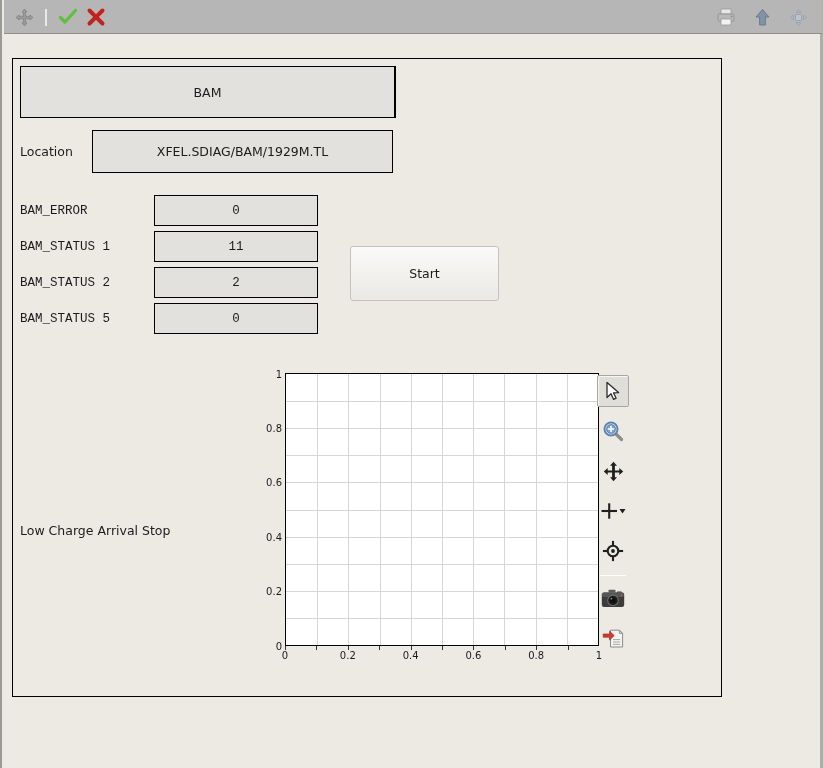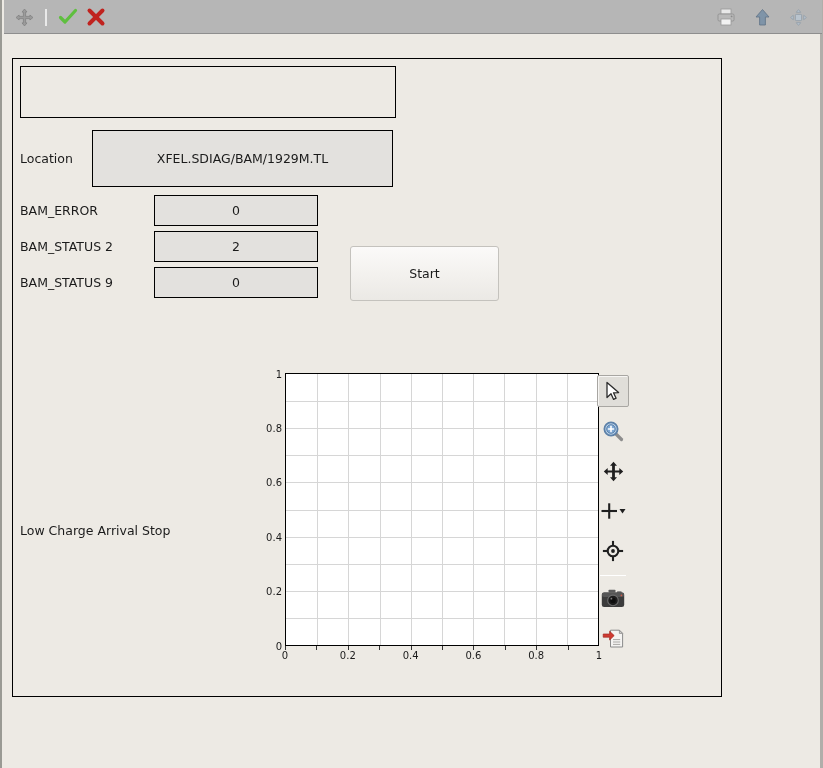--- a/index.html
+++ b/index.html
@@ -109,21 +109,21 @@
     font-size: 12.5px;
     color: #0b0b0b;
   }
 
   
   #location-row {
     position: absolute;
     left: 7px;
     top: 71px;
     width: 376px;
-    height: 57px;
+    height: 43px;
     display: flex;
     align-items: center;
   }
   #location-label {
     width: 72px;
     font-size: 12.5px;
     color: #1b1b1b;
   }
   #location-value-box {
     width: 301px;
@@ -143,20 +143,21 @@
     position: absolute;
     left: 7px;
     top: 134px;
     width: 298px;
   }
   .status-row {
     display: flex;
     align-items: center;
     height: 35px;
     margin-bottom: 1px;
+    font-family: Liberation Mono, monospace;
   }
   .status-label {
     width: 134px;
     font-size: 12.5px;
     color: #1b1b1b;
     flex: 0 0 auto;
   }
   .status-value {
     flex: 1 1 auto;
     height: 31px;
@@ -356,38 +357,43 @@
             <rect x="6.4" y="6.4" width="6.2" height="6.2" rx="0.7"></rect>
           </g>
         </svg>
       </div>
     </div>
   </div>
 
   <div id="main-panel">
 
     <div id="device-row">
+      <div id="device-name-box">BAM</div>
     </div>
 
     <div id="location-row">
       <div id="location-label">Location</div>
       <div id="location-value-box">XFEL.SDIAG/BAM/1929M.TL</div>
     </div>
 
     <div id="status-fields">
       <div class="status-row">
         <div class="status-label">BAM_ERROR</div>
         <div class="status-value">0</div>
       </div>
       <div class="status-row">
+        <div class="status-label">BAM_STATUS 1</div>
+        <div class="status-value">11</div>
+      </div>
+      <div class="status-row">
         <div class="status-label">BAM_STATUS 2</div>
         <div class="status-value">2</div>
       </div>
       <div class="status-row">
-        <div class="status-label">BAM_STATUS 9</div>
+        <div class="status-label">BAM_STATUS 5</div>
         <div class="status-value">0</div>
       </div>
     </div>
 
     <div id="action-buttons">
       <button class="action-btn">Start</button>
     </div>
 
     <div id="plot-caption">Low Charge Arrival Stop</div>
 

